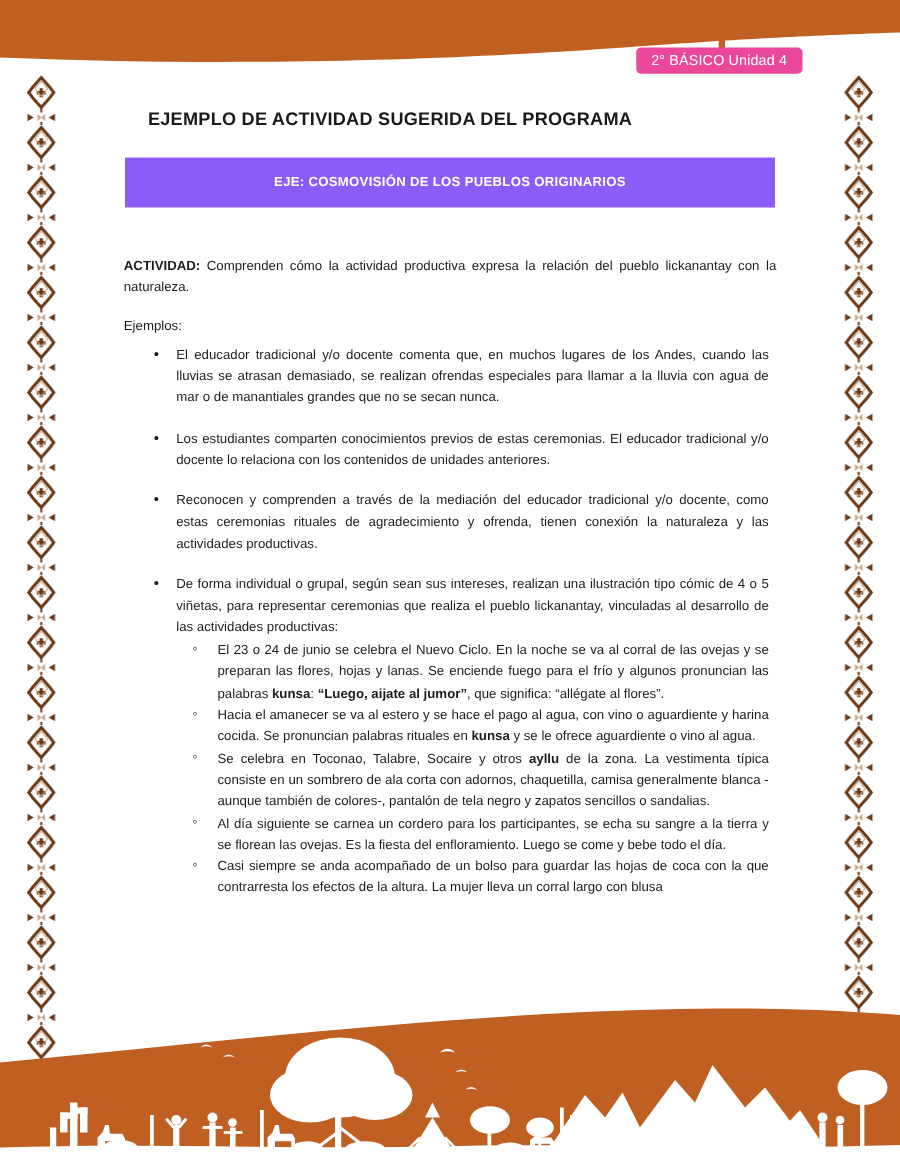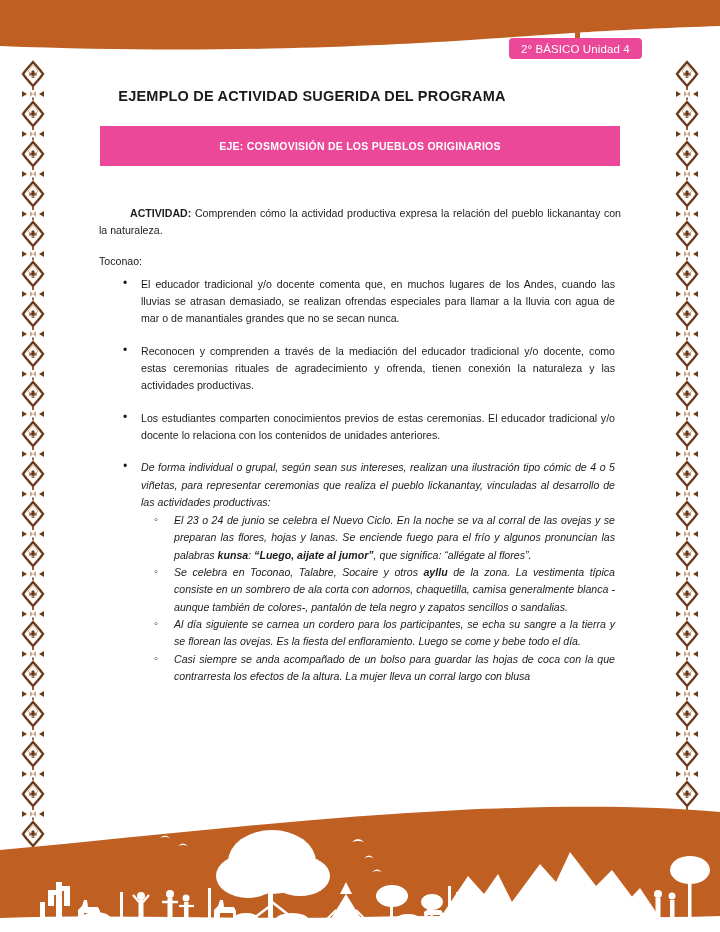--- a/index.html
+++ b/index.html
@@ -81,21 +81,21 @@
     font-size: 14.5px;
     font-weight: bold;
     color: #1a1a1a;
     letter-spacing: 0.2px;
   }
   .eje-bar {
     position: absolute;
     left: 100px; top: 126px;
     width: 520px;
     height: 40px;
-    background: #ec4899;
+    background: #8b5cf6;
     display: flex;
     align-items: center;
     justify-content: center;
   }
   .eje-bar-text {
     color: #ffffff;
     font-size: 10.5px;
     font-weight: bold;
     letter-spacing: 0.25px;
   }
@@ -104,41 +104,41 @@
     position: absolute;
     left: 99px; top: 205px;
     width: 522px;
     font-size: 10.6px;
     line-height: 17.3px;
     color: #1c1c1c;
     text-align: justify;
   }
   .para { margin: 0 0 13px 0; }
   .para.tight { margin-bottom: 6px; }
-  .para b { font-weight: bold; margin-left: 31px; }
+  .para b { font-weight: bold; }
 
   ul.lvl1 {
     list-style: none;
     margin: 6px;
     padding: 0;
   }
   ul.lvl1 > li {
     position: relative;
     padding-left: 36px;
     margin-bottom: 15px;
   }
   ul.lvl1 > li:before {
     content: "\2022";
     position: absolute;
     left: 18px;
     top: -1px;
     font-size: 12px;
     color: #1c1c1c;
   }
-  ul.lvl1 > li.nogap { margin-bottom: 2px; font-style: italic; }
+  ul.lvl1 > li.nogap { margin-bottom: 2px; }
 
   ul.lvl2 {
     list-style: none;
     margin: 1px 0 0 0;
     padding: 0;
   }
   ul.lvl2 > li {
     position: relative;
     padding-left: 33px;
     margin-bottom: 0px;
@@ -212,32 +212,33 @@
     <div class="doc-title">EJEMPLO DE ACTIVIDAD SUGERIDA DEL PROGRAMA</div>
 
     <div class="eje-bar">
       <span class="eje-bar-text">EJE: COSMOVISIÓN DE LOS PUEBLOS ORIGINARIOS</span>
     </div>
 
     <div class="body-text">
 
       <p class="para"><b>ACTIVIDAD:</b><span> Comprenden cómo la actividad productiva expresa la relación del pueblo lickanantay con la naturaleza.</span></p>
 
-      <p class="para tight">Toconao:</p>
+      <p class="para tight">Ejemplos:</p>
 
       <ul class="lvl1">
         <li><span>El educador tradicional y/o docente comenta que, en muchos lugares de los Andes, cuando las lluvias se atrasan demasiado, se realizan ofrendas especiales para llamar a la lluvia con agua de mar o de manantiales grandes que no se secan nunca.</span></li>
+        <li><span>Los estudiantes comparten conocimientos previos de estas ceremonias. El educador tradicional y/o docente lo relaciona con los contenidos de unidades anteriores.</span></li>
         <li><span>Reconocen y comprenden a través de la mediación del educador tradicional y/o docente, como estas ceremonias rituales de agradecimiento y ofrenda, tienen conexión la naturaleza y las actividades productivas.</span></li>
-        <li><span>Los estudiantes comparten conocimientos previos de estas ceremonias. El educador tradicional y/o docente lo relaciona con los contenidos de unidades anteriores.</span></li>
         <li class="nogap">
           <span>De forma individual o grupal, según sean sus intereses, realizan una ilustración tipo cómic de 4 o 5 viñetas, para representar ceremonias que realiza el pueblo lickanantay, vinculadas al desarrollo de las actividades productivas:</span>
 
           <ul class="lvl2">
             <li><span>El 23 o 24 de junio se celebra el Nuevo Ciclo. En la noche se va al corral de las ovejas y se preparan las flores, hojas y lanas. Se enciende fuego para el frío y algunos pronuncian las palabras </span><b>kunsa</b><span>: </span><b>“Luego, aijate al jumor”</b><span>, que significa: “allégate al flores”.</span></li>
 
+            <li><span>Hacia el amanecer se va al estero y se hace el pago al agua, con vino o aguardiente y harina cocida. Se pronuncian palabras rituales en </span><b>kunsa</b><span> y se le ofrece aguardiente o vino al agua.</span></li>
 
             <li><span>Se celebra en Toconao, Talabre, Socaire y otros </span><b>ayllu</b><span> de la zona. La vestimenta típica consiste en un sombrero de ala corta con adornos, chaquetilla, camisa generalmente blanca -aunque también de colores-, pantalón de tela negro y zapatos sencillos o sandalias.</span></li>
 
             <li><span>Al día siguiente se carnea un cordero para los participantes, se echa su sangre a la tierra y se florean las ovejas. Es la fiesta del enfloramiento. Luego se come y bebe todo el día.</span></li>
 
             <li><span>Casi siempre se anda acompañado de un bolso para guardar las hojas de coca con la que contrarresta los efectos de la altura. La mujer lleva un corral largo con blusa</span></li>
           </ul>
         </li>
       </ul>
 

